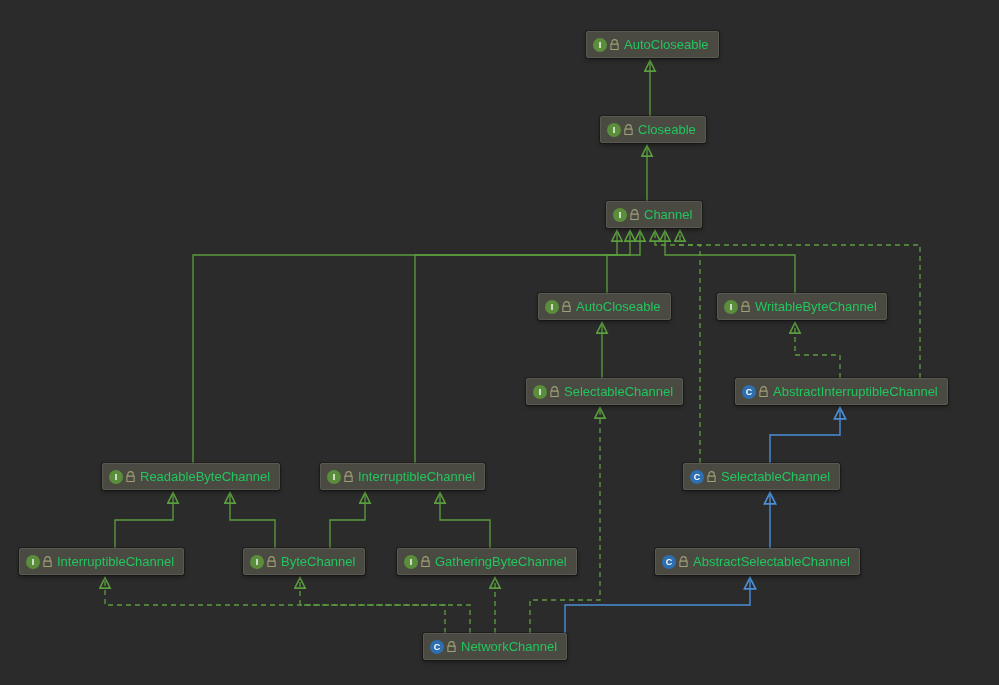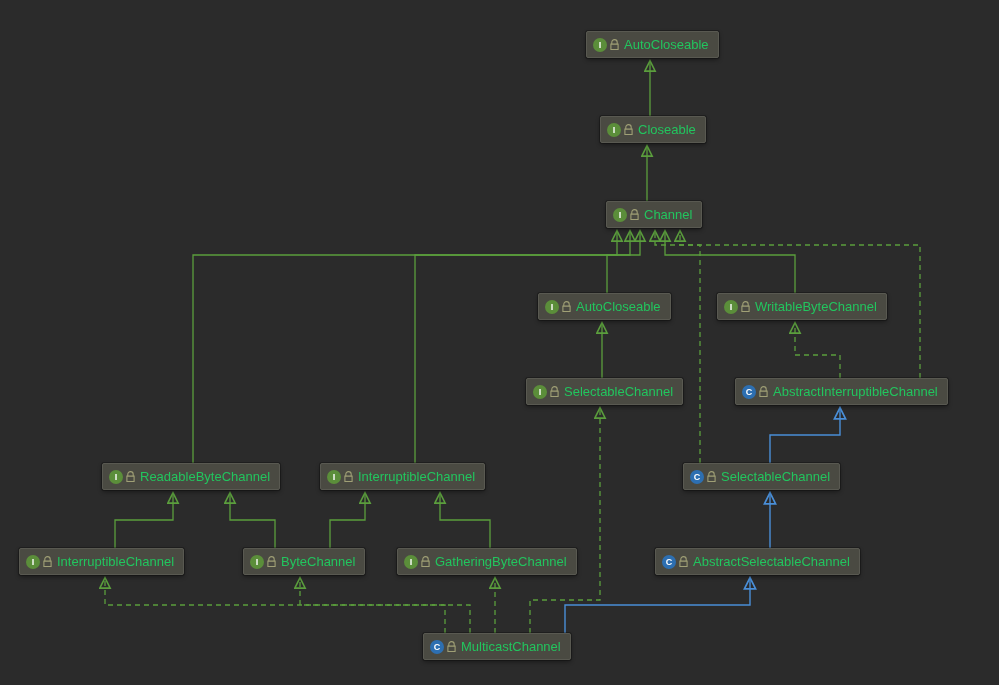--- a/index.html
+++ b/index.html
@@ -232,16 +232,16 @@
         <path d="M2,5 V3 a3,3 0 0,1 6,0 V5 M1,5 h8 v6 h-8 z" fill="none" stroke="currentColor" stroke-width="1.2"></path>
       </svg>
   <span class="name">AbstractSelectableChannel</span>
 </div>
 
 <div class="node" style="left:423px; top:633px;">
   <span class="badge class">C</span>
   <svg class="lock" viewBox="0 0 10 12">
         <path d="M2,5 V3 a3,3 0 0,1 6,0 V5 M1,5 h8 v6 h-8 z" fill="none" stroke="currentColor" stroke-width="1.2"></path>
       </svg>
-  <span class="name">MulticastChannel</span>
+  <span class="name">NetworkChannel</span>
 </div>
 
 </div>
 
 </body></html>

